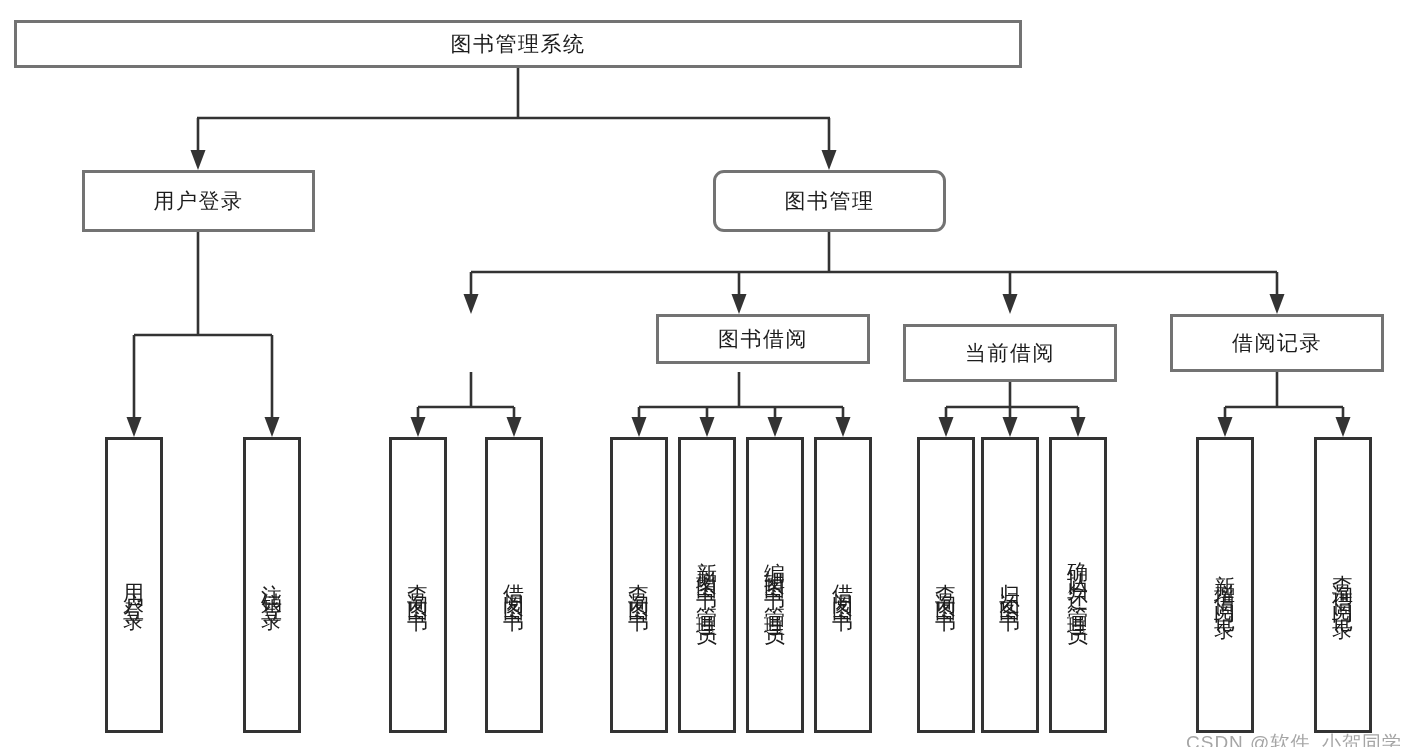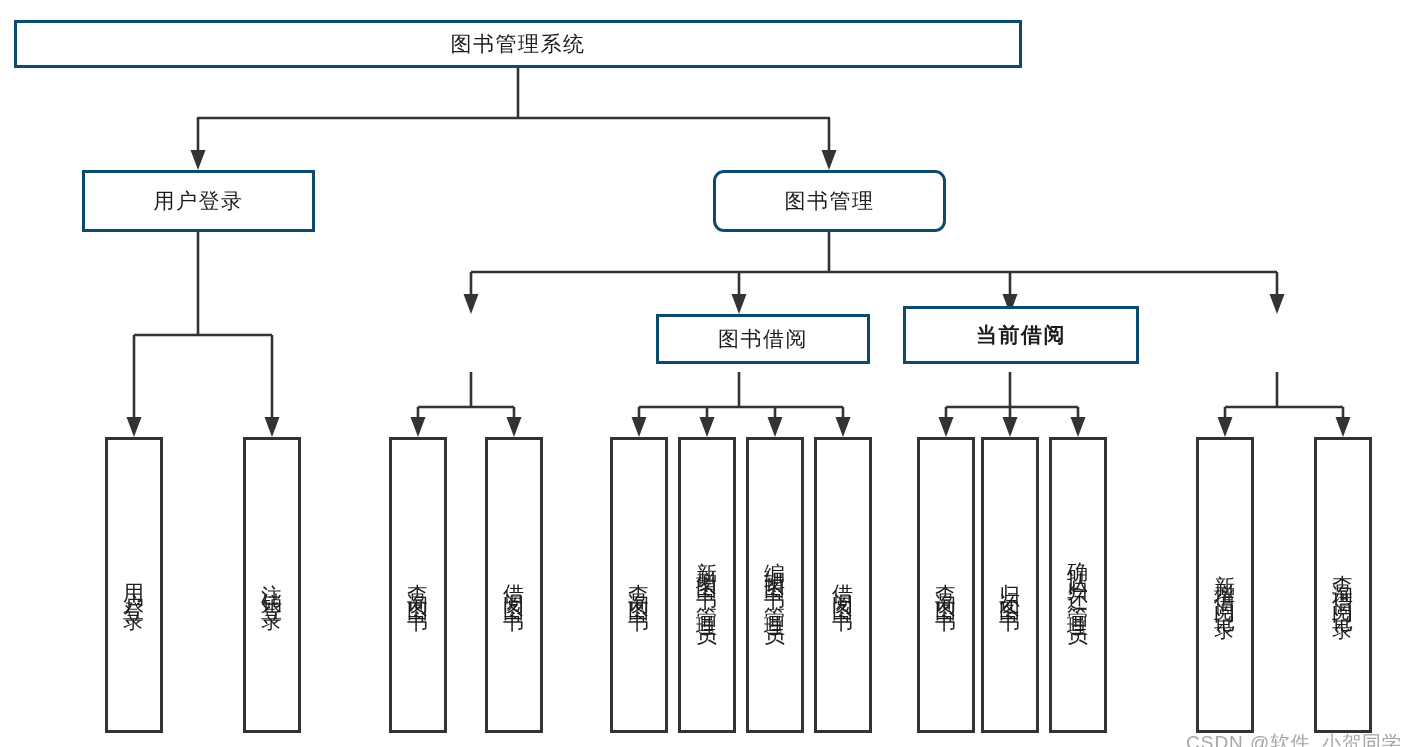--- a/index.html
+++ b/index.html
@@ -9,21 +9,21 @@
     background:#ffffff;
     font-family:"Liberation Sans","DejaVu Sans",sans-serif;
     overflow:hidden;
   }
   .connector-layer{
     position:absolute;left:0;top:0;width:1405px;height:747px;
     pointer-events:none;
   }
   .hnode{
     position:absolute;box-sizing:border-box;
-    border:3px solid #0c4a6e;background:#ffffff;
+    border:3px solid #737373;background:#ffffff;
     display:flex;align-items:center;justify-content:center;
     font-size:21px;color:#1c1c1c;letter-spacing:1.5px;
     z-index:2;
   }
   .root-node{left:14px;top:20px;width:1008px;height:48px;}
   .leaf{
     position:absolute;box-sizing:border-box;top:437px;
     width:58px;height:296px;
     border:3px solid #333333;background:#ffffff;
     display:flex;align-items:center;justify-content:center;
@@ -103,22 +103,25 @@
   <div class="hnode" style="left:82px;top:170px;width:233px;height:62px;">
     <span>用户登录</span>
   </div>
   <div class="hnode" style="left:713px;top:170px;width:233px;height:62px;border-radius:11px;">
     <span>图书管理</span>
   </div>
 
   <div class="hnode" style="left:656px;top:314px;width:214px;height:50px;">
     <span>图书借阅</span>
   </div>
-  <div class="hnode" style="left:903px;top:306px;width:236px;height:58px;font-weight:bold;">
+  <div class="hnode" style="left:903px;top:324px;width:214px;height:58px;">
     <span>当前借阅</span>
+  </div>
+  <div class="hnode" style="left:1170px;top:314px;width:214px;height:58px;">
+    <span>借阅记录</span>
   </div>
 
   <div class="leaf" style="left:105px;">
     <span class="vtext">用户登录</span>
   </div>
   <div class="leaf" style="left:243px;">
     <span class="vtext">注销登录</span>
   </div>
 
   <div class="leaf" style="left:389px;">

